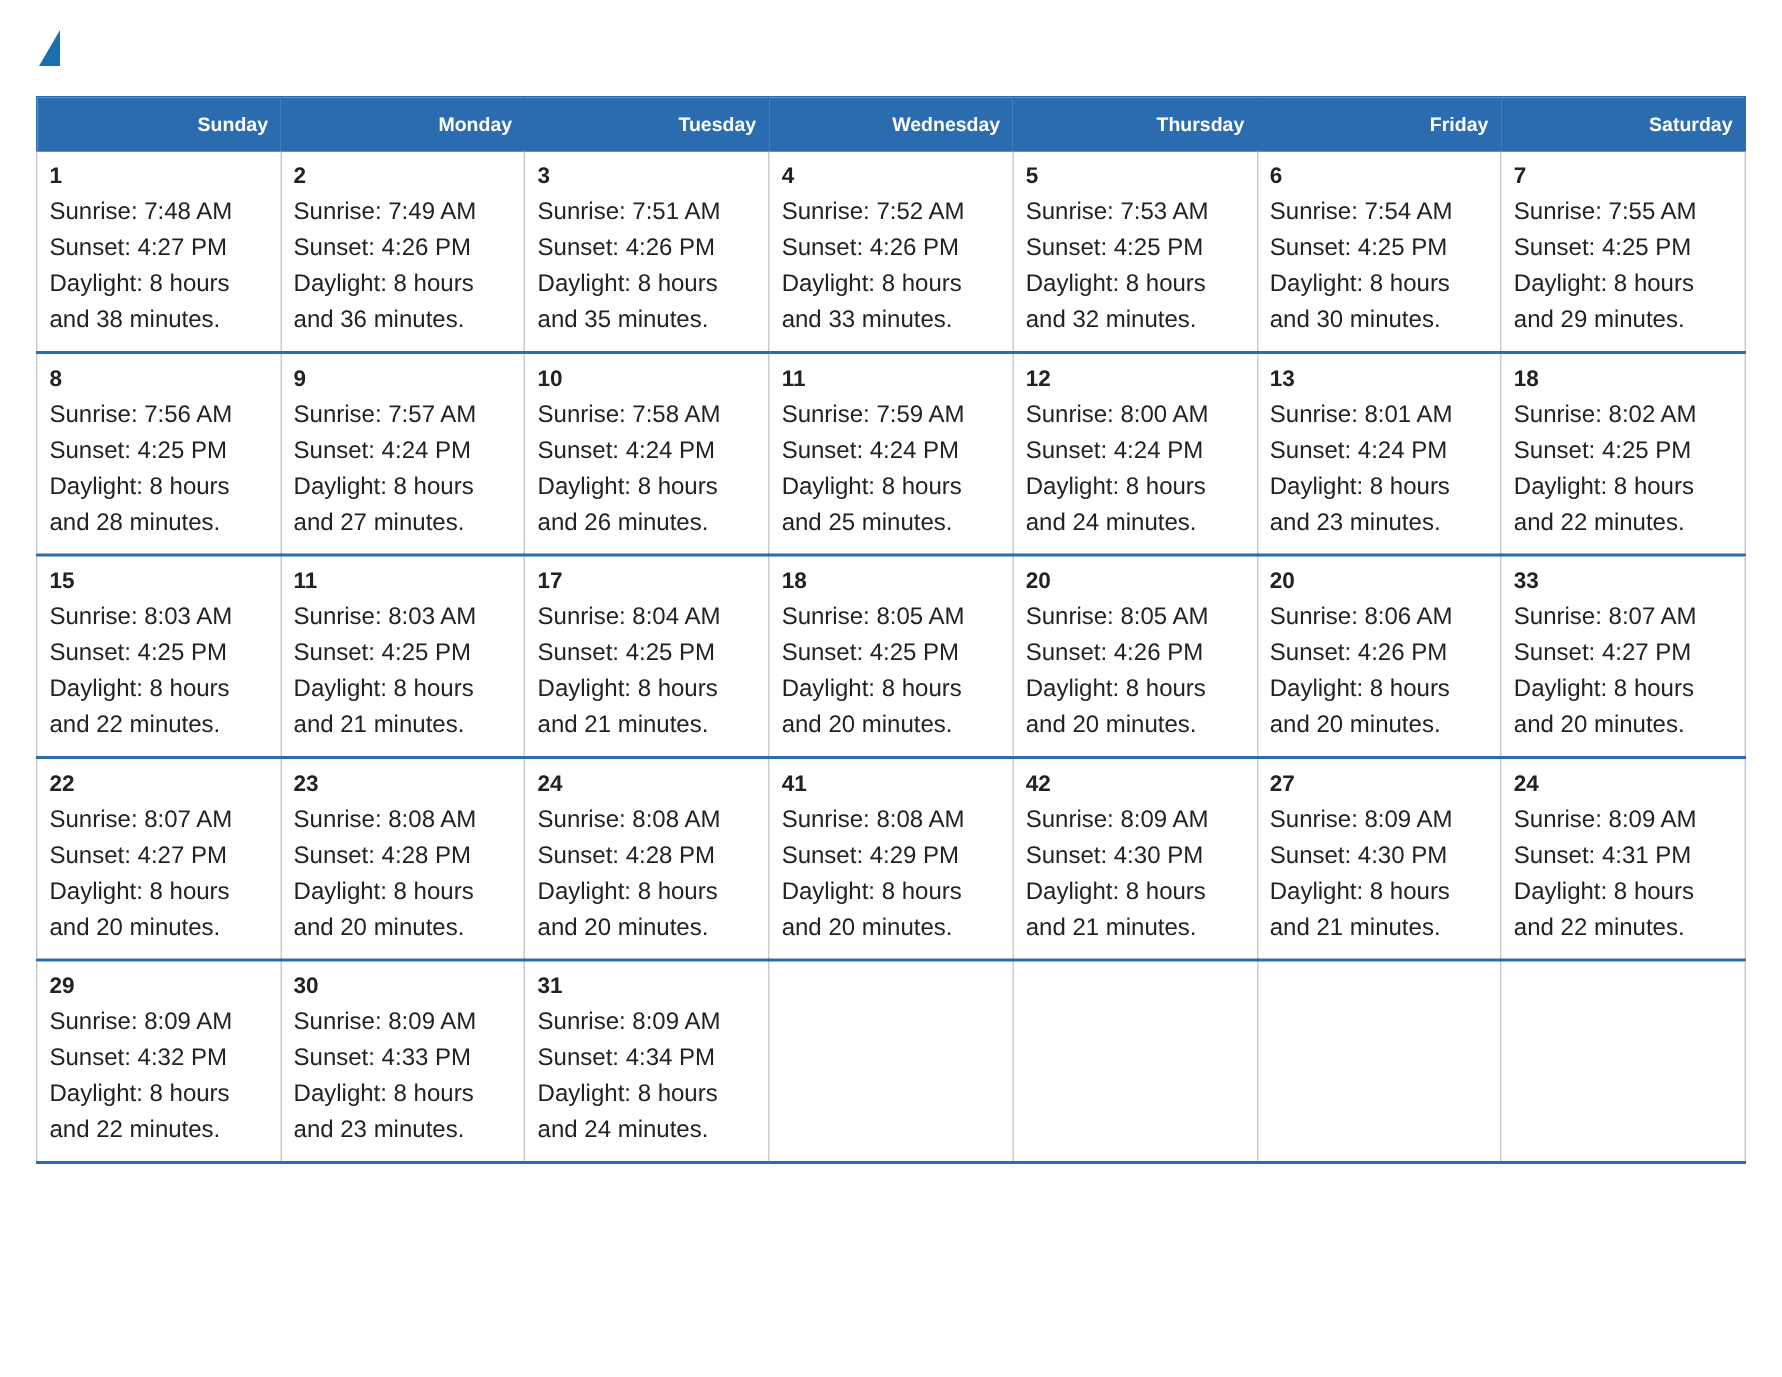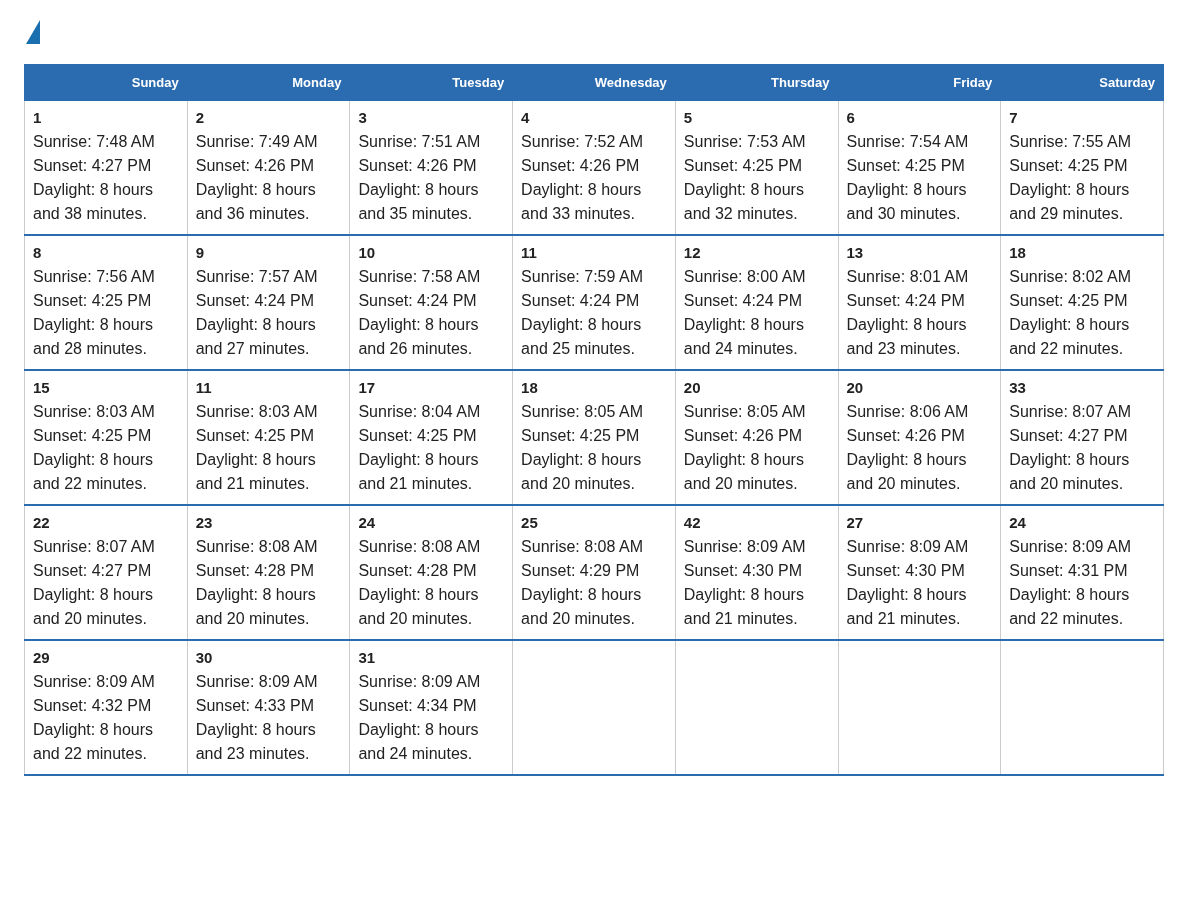--- a/index.html
+++ b/index.html
@@ -239,21 +239,21 @@
       </td>
         <td>
         <span class="day-num">23</span>
         <span class="day-info">Sunrise: 8:08 AM<br>Sunset: 4:28 PM<br>Daylight: 8 hours and 20 minutes.</span>
       </td>
         <td>
         <span class="day-num">24</span>
         <span class="day-info">Sunrise: 8:08 AM<br>Sunset: 4:28 PM<br>Daylight: 8 hours and 20 minutes.</span>
       </td>
         <td>
-        <span class="day-num">25</span>
+        <span class="day-num">41</span>
         <span class="day-info">Sunrise: 8:08 AM<br>Sunset: 4:29 PM<br>Daylight: 8 hours and 20 minutes.</span>
       </td>
         <td>
         <span class="day-num">42</span>
         <span class="day-info">Sunrise: 8:09 AM<br>Sunset: 4:30 PM<br>Daylight: 8 hours and 21 minutes.</span>
       </td>
         <td>
         <span class="day-num">27</span>
         <span class="day-info">Sunrise: 8:09 AM<br>Sunset: 4:30 PM<br>Daylight: 8 hours and 21 minutes.</span>
       </td>

